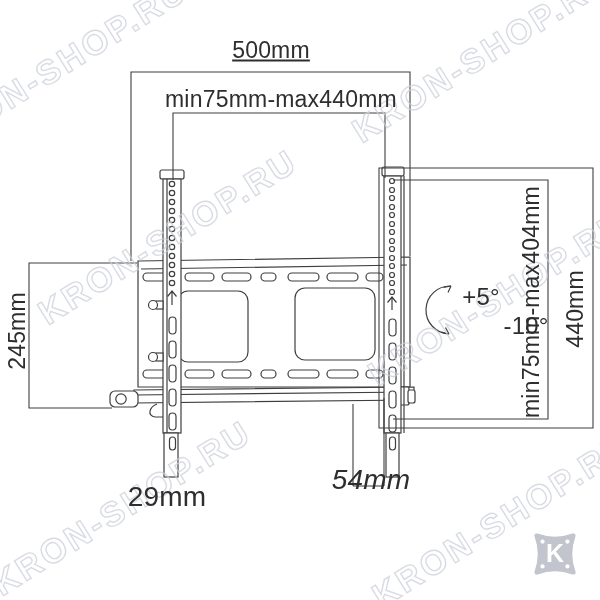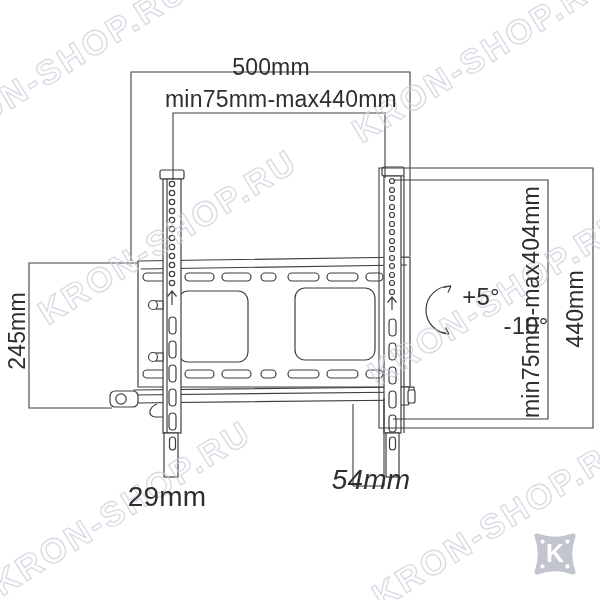--- a/index.html
+++ b/index.html
@@ -158,21 +158,21 @@
     </g>
   </svg>
 
   <div class="wm" style="left:58px;top:66px;">KRON-SHOP.RU</div>
   <div class="wm" style="left:482px;top:55px;">KRON-SHOP.RU</div>
   <div class="wm" style="left:168px;top:237px;">KRON-SHOP.RU</div>
   <div class="wm" style="left:498px;top:298px;">KRON-SHOP.RU</div>
   <div class="wm" style="left:122px;top:508px;">KRON-SHOP.RU</div>
   <div class="wm" style="left:502px;top:520px;">KRON-SHOP.RU</div>
 
-  <div class="label" style="left:271px;top:67px;">500mm</div>
+  <div class="label" style="left:271px;top:50px;text-decoration:underline;">500mm</div>
   <div class="label" style="left:281px;top:99px;">min75mm-max440mm</div>
   <div class="label vert" style="left:17px;top:331px;">245mm</div>
   <div class="label vert" style="left:531px;top:302px;">min75mm-max404mm</div>
   <div class="label vert" style="left:575px;top:309px;">440mm</div>
   <div class="label tilt" style="left:481px;top:297px;">+5°</div>
   <div class="label tilt" style="left:482px;top:326px;margin-left:44px;">-10°</div>
   <div class="label small" style="left:167px;top:497px;">29mm</div>
   <div class="label small" style="left:371px;top:480px;font-style:italic;">54mm</div>
 
   <div class="logo">

